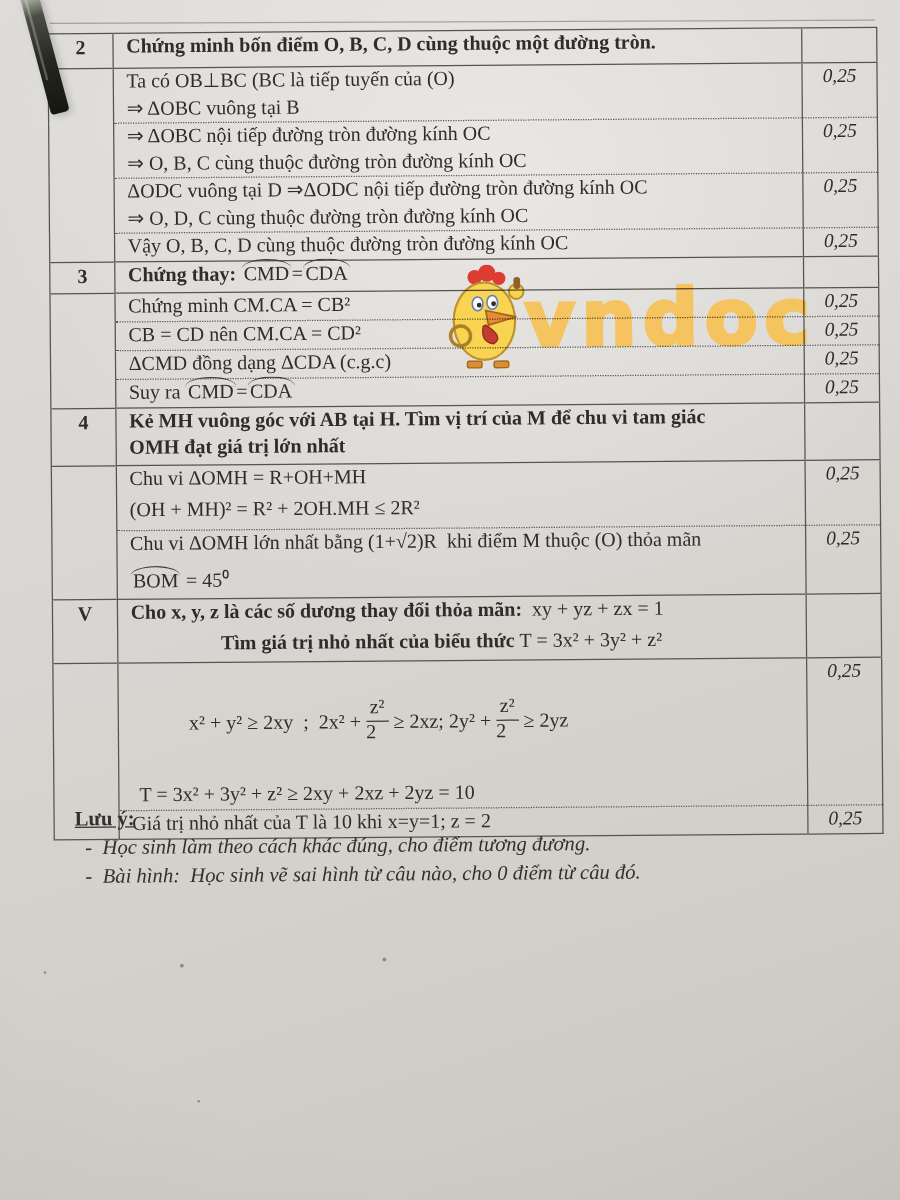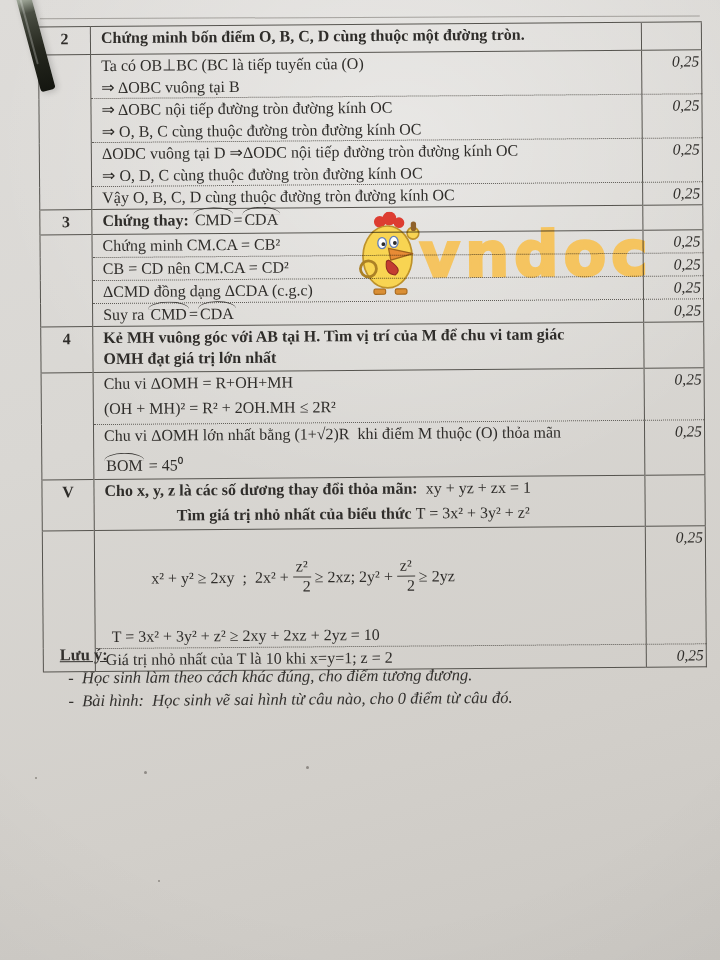--- a/index.html
+++ b/index.html
@@ -30,30 +30,30 @@
   table{border:1.4px solid #56544f;}
   col.c-num{width:52px;} col.c-main{width:551px;} col.c-score{width:60px;}
   td{border-left:1px solid #56544f;padding:0 4px 0 10px;vertical-align:top;}
   tr.bt td{border-top:1.1px solid #56544f;}
   tr.bd td{border-top:1.6px dotted #5e5b56;}
   tr.h27 td{height:26px;} tr.h44 td{height:43px;} tr.h22 td{height:21px;}
   tr.h24 td{height:23px;} tr.h23 td{height:22px;} tr.h45 td{height:44px;}
   tr.h52 td{height:51px;} tr.h55 td{height:54px;} tr.h50 td{height:49px;} tr.h74 td{height:73px;}
   td.num{text-align:center;font-weight:bold;padding:1px 2px 0 2px;}
   td.hdr{font-weight:bold;}
-  td.sc{text-align:right;font-style:italic;padding:0 2px 0 2px;font-size:15.5px;}
+  td.sc{text-align:center;font-style:italic;padding:0 2px 0 2px;font-size:15.5px;}
   .reg{font-weight:normal;}
   .ln{white-space:pre-wrap;}
   .ctr{padding-left:72px;}
   .ind{padding-left:16px;}
   .mathrow{padding-top:8px;}
   .hat{position:relative;display:inline-block;line-height:1.25;margin:0 2px;}
   .hat::before{content:"";position:absolute;left:-2px;right:-2px;top:-3px;height:7px;
     border-top:1.6px solid #3c3a37;border-radius:50% 50% 0 0 / 100% 100% 0 0;}
-  .frac{display:inline-block;vertical-align:middle;text-align:right;margin:0 4px 4px 4px;line-height:1.05;}
+  .frac{display:inline-block;vertical-align:middle;text-align:left;margin:0 4px 4px 4px;line-height:1.05;}
   .frac .fn{display:block;border-bottom:1.3px solid #3c3a37;padding:0 3px 1px;}
   .frac .fd{display:block;padding-top:1px;}
   .ghostline{position:absolute;left:42px;top:17px;width:660px;height:1px;background:#716e68;opacity:0.55;transform:rotate(0.22deg);}
 
   
   .notes{position:absolute;left:57px;top:643px;width:620px;font-size:16.5px;}
   .notes-title{font-weight:bold;text-decoration:underline;display:inline-block;}
   .note-item{display:flex;font-style:italic;margin-top:3px;}
   .note-item .dash{width:22px;text-align:center;flex:0 0 22px;font-style:normal;}
   .note-item .txt{white-space:pre-wrap;}

